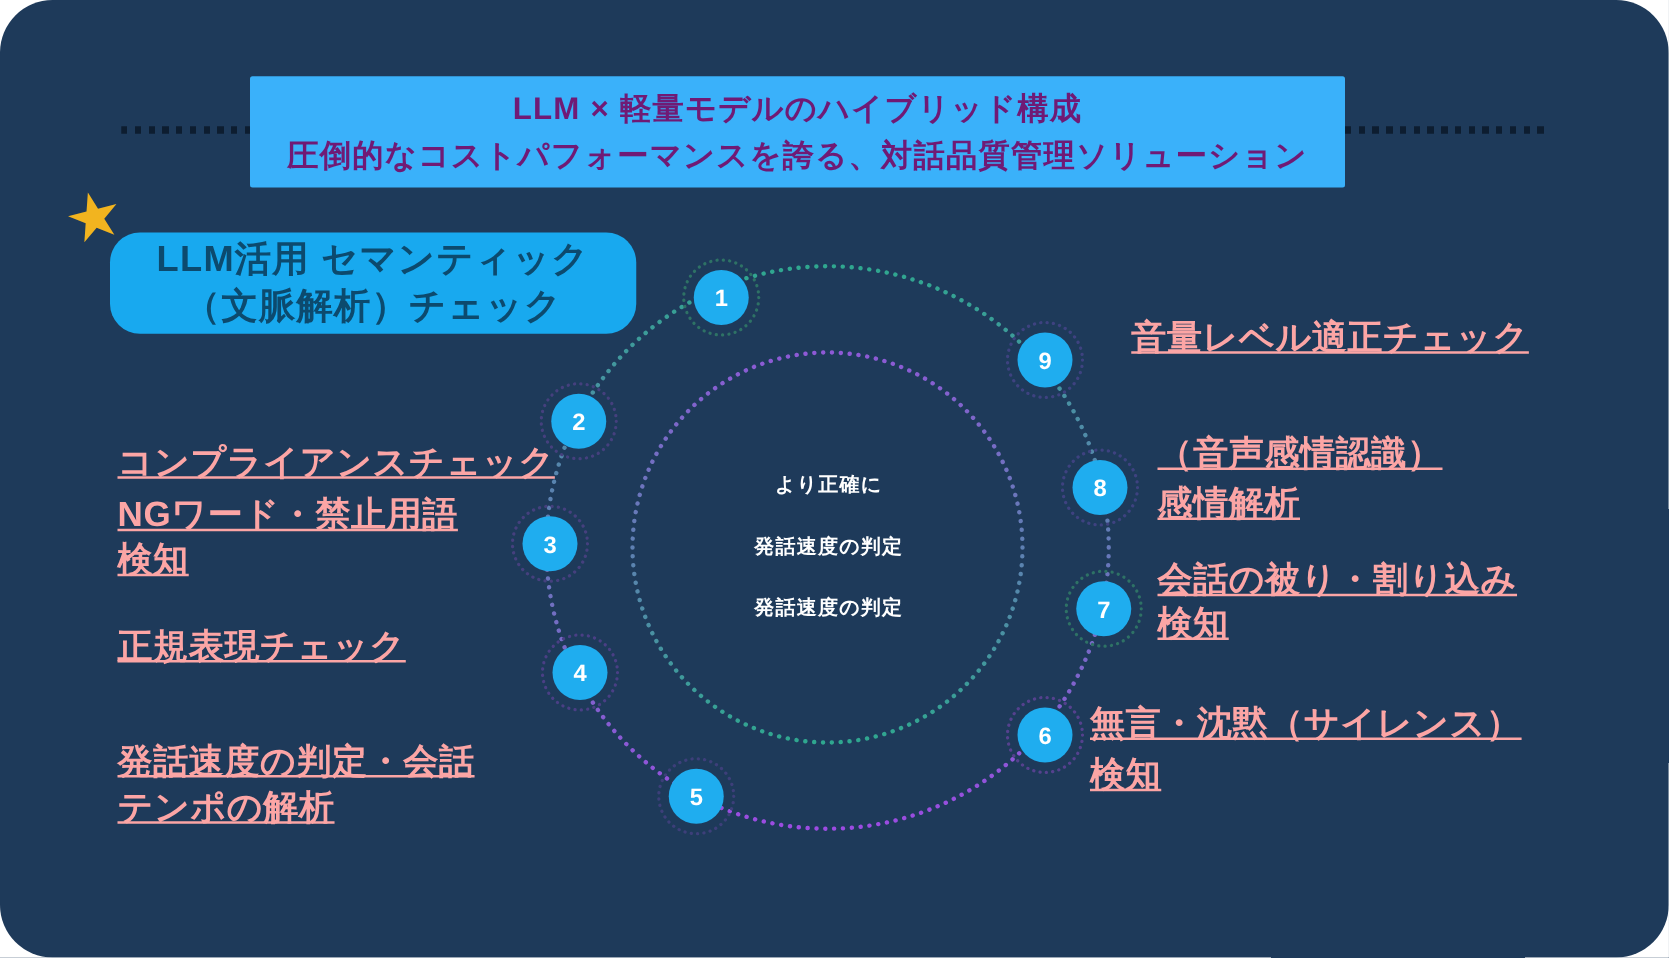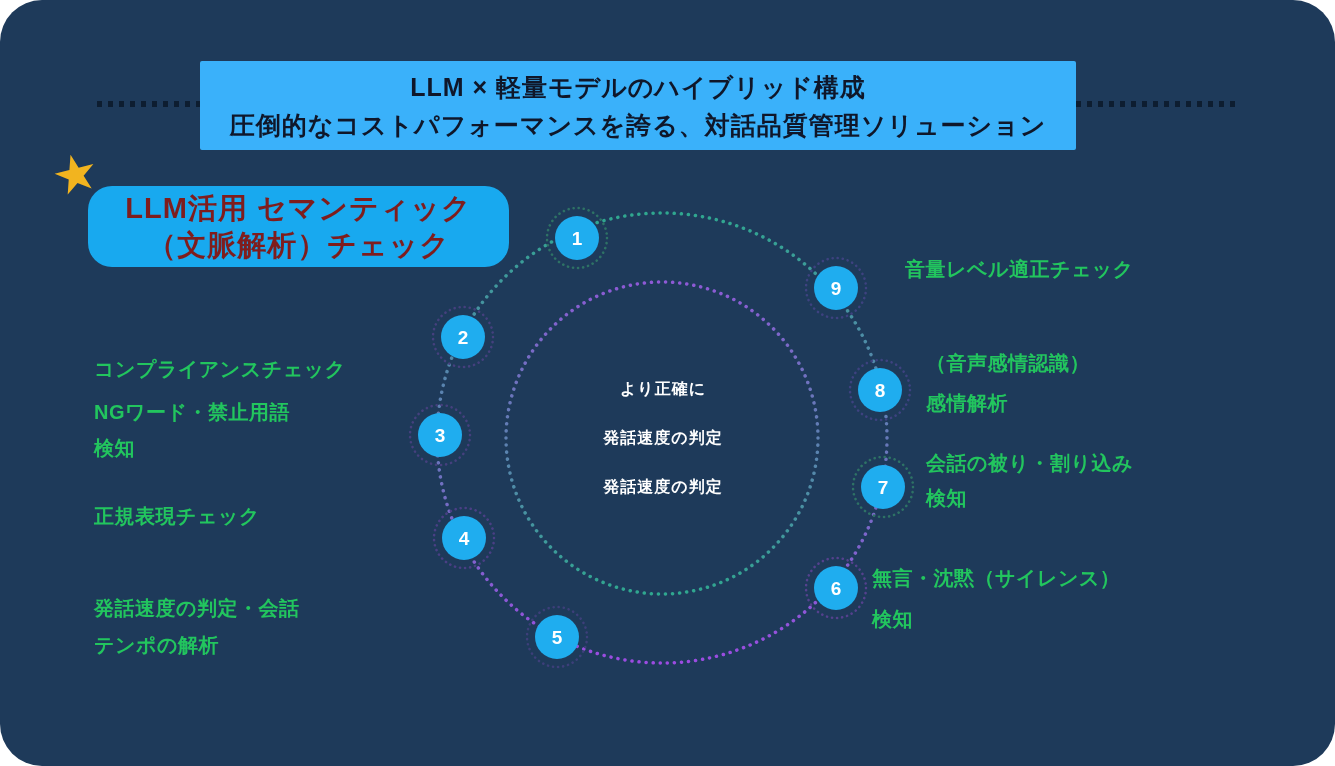--- a/index.html
+++ b/index.html
@@ -8,37 +8,37 @@
     position:relative;width:1335px;height:766px;
     background:#1E3A5A;border-radius:42px;overflow:hidden;
   }
   .dots-line{
     position:absolute;left:97px;top:101px;width:1140px;height:6px;
     background:repeating-linear-gradient(to right,#0D1D30 0 5px,transparent 5px 11px);
     z-index:1;
   }
   .banner{
     position:absolute;left:200px;top:61px;width:876px;height:89px;
-    background:#3AB1FA;color:#0f172a;font-weight:bold;font-size:25px;
+    background:#3AB1FA;color:#701a75;font-weight:bold;font-size:25px;
     text-align:center;line-height:38px;padding-top:7px;box-sizing:border-box;
     letter-spacing:1px;z-index:3;border-radius:2px;
   }
   .star{
     position:absolute;left:52px;top:148px;font-size:52px;line-height:1;
     color:#F2B41F;transform:rotate(-14deg);z-index:4;
   }
   .h-card{
     position:absolute;left:88px;top:186px;width:421px;height:81px;
-    background:#18A9EF;border-radius:24px;color:#7f1d1d;font-weight:bold;
+    background:#18A9EF;border-radius:24px;color:#0c4a6e;font-weight:bold;
     font-size:29px;text-align:center;line-height:37px;padding-top:4px;
     box-sizing:border-box;letter-spacing:1px;z-index:3;
   }
   .item{
-    position:absolute;color:#22c55e;font-weight:bold;font-size:20px;
-    letter-spacing:0.5px;z-index:3;white-space:nowrap;
+    position:absolute;color:#fca5a5;font-weight:bold;font-size:28px;
+    letter-spacing:0.5px;z-index:3;white-space:nowrap;text-decoration:underline;
   }
   .item-li0{left:94px;top:316px;line-height:35px;margin-top:36px;}
   .item-li1{left:94px;top:394px;line-height:36px;}
   .item-li2{left:94px;top:499px;line-height:35px;}
   .item-li3{left:94px;top:590px;line-height:37px;}
   .item-ri0{left:905px;top:252px;line-height:35px;}
   .item-ri1{left:926px;top:343px;line-height:40px;}
   .item-ri2{left:926px;top:446px;line-height:35px;}
   .item-ri3{left:872px;top:558px;line-height:41px;}
   .center-text{

